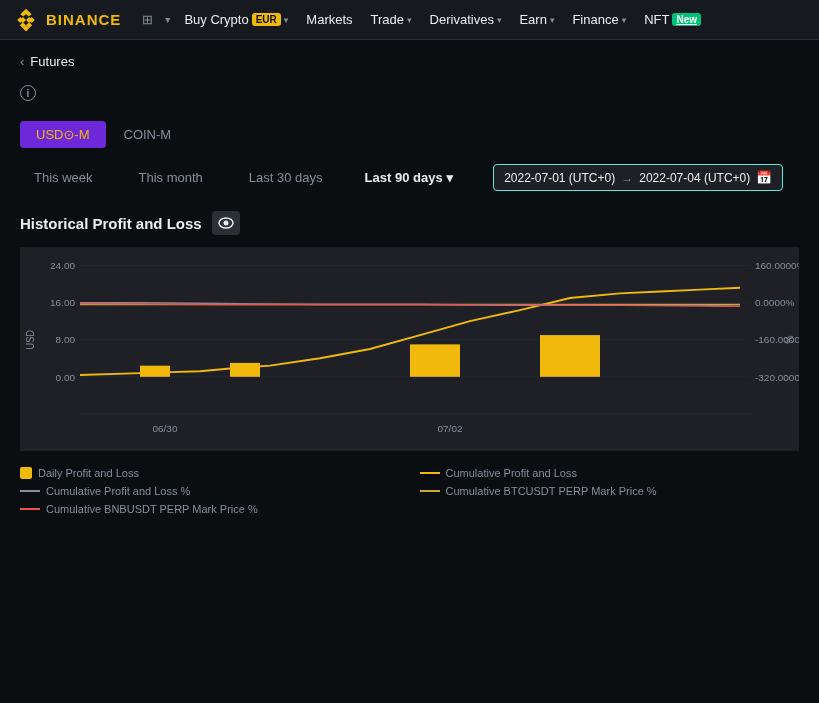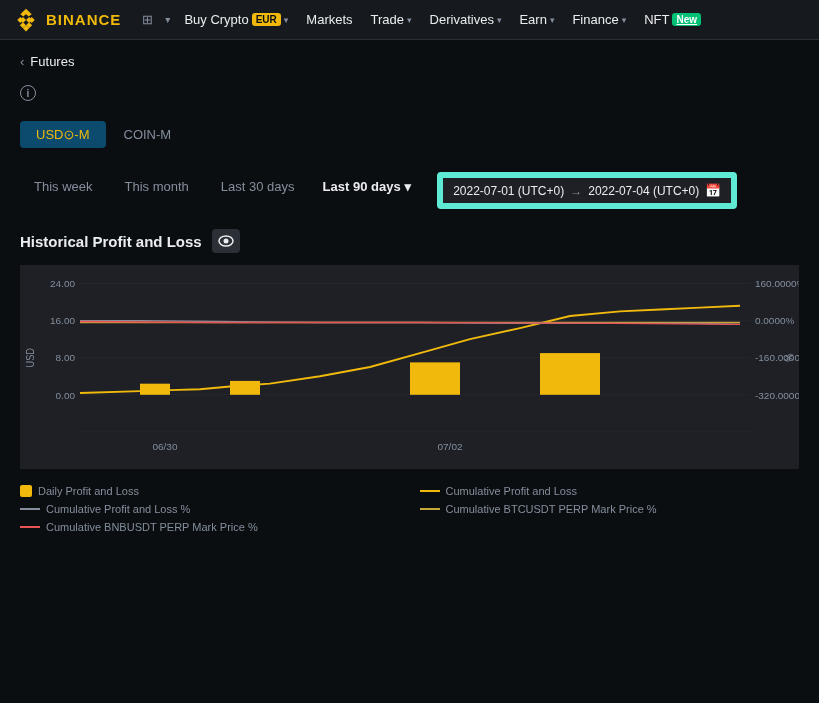--- a/index.html
+++ b/index.html
@@ -144,30 +144,30 @@
       padding: 6px 16px;
       border-radius: 4px;
       cursor: pointer;
       font-size: 13px;
       font-weight: 500;
       color: #848e9c;
       background: transparent;
       border: none;
     }
     .account-tab.active {
-      background: #0c4a6e;
+      background: #6d28d9;
       color: #f0b90b;
     }
 
     
     .time-filter {
       display: flex;
       align-items: center;
       padding: 0 20px 20px;
-      gap: 4px;
+      gap: 18px;
     }
     .time-btn {
       padding: 6px 14px;
       cursor: pointer;
       font-size: 13px;
       color: #848e9c;
       border-radius: 4px;
       border: none;
       background: transparent;
     }
@@ -180,29 +180,28 @@
       font-size: 13px;
       color: #eaecef;
       font-weight: 600;
       border: none;
       background: transparent;
     }
     .date-range-picker {
       display: flex;
       align-items: center;
       margin-left: 12px;
-      border: 6px solid #5eead4;
+      border: 1px solid #5eead4;
       border-radius: 4px;
       padding: 5px 10px;
       gap: 6px;
       background: #1e2026;
       cursor: pointer;
       font-size: 12px;
       color: #eaecef;
-      margin-top: 8px;
     }
     .date-range-arrow { color: #848e9c; }
 
     
     .chart-section {
       padding: 0 20px;
     }
     .chart-title-row {
       display: flex;
       align-items: center;

